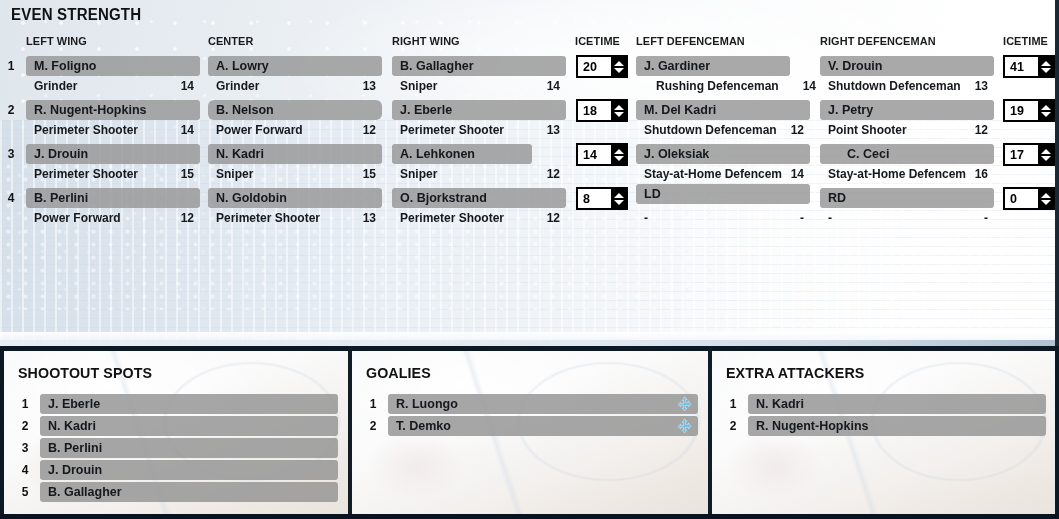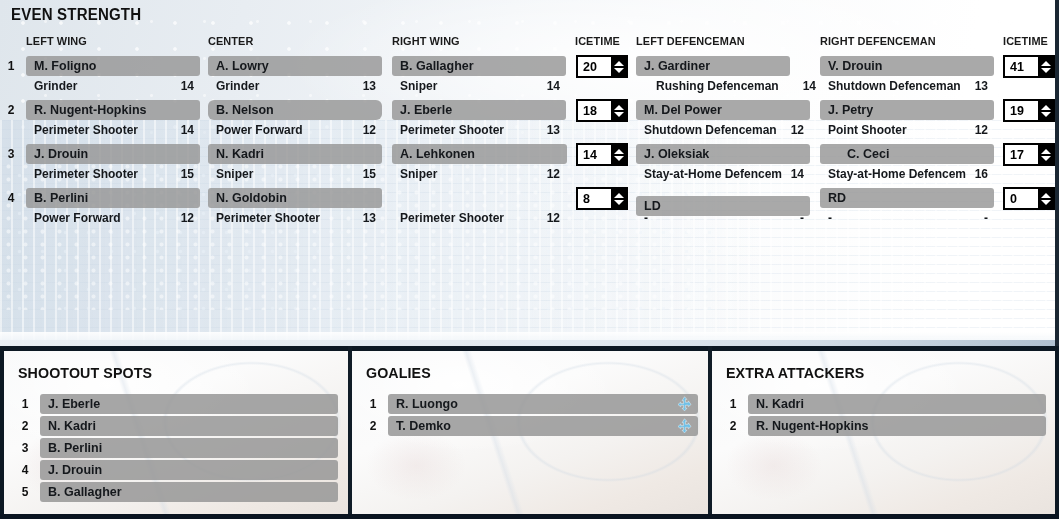--- a/index.html
+++ b/index.html
@@ -239,21 +239,21 @@
         <div class="namebar" style="left: 26px; top: 144px; width: 174px;">J. Drouin</div>
         <div class="subrow" style="left: 26px; top: 165px; width: 174px;">
           <span class="trait">Perimeter Shooter</span>
           <span class="ovr">15</span>
         </div>
         <div class="namebar" style="left: 208px; top: 144px; width: 174px;">N. Kadri</div>
         <div class="subrow" style="left: 208px; top: 165px; width: 174px;">
           <span class="trait">Sniper</span>
           <span class="ovr">15</span>
         </div>
-        <div class="namebar" style="left: 392px; top: 144px; width: 175px;">A. Lehkonen</div>
+        <div class="namebar" style="left: 392px; top: 144px; width: 140px;">A. Lehkonen</div>
         <div class="subrow" style="left: 392px; top: 165px; width: 174px;">
           <span class="trait">Sniper</span>
           <span class="ovr">12</span>
         </div>
         <div class="spinner" style="left: 576px; top: 143px;">
           <div class="val">14</div>
           <div class="arrows">
             <div class="tri-up"></div>
             <div class="tri-dn"></div>
           </div>
@@ -262,20 +262,21 @@
         <div class="namebar" style="left: 26px; top: 188px; width: 174px;">B. Perlini</div>
         <div class="subrow" style="left: 26px; top: 209px; width: 174px;">
           <span class="trait">Power Forward</span>
           <span class="ovr">12</span>
         </div>
         <div class="namebar" style="left: 208px; top: 188px; width: 174px;">N. Goldobin</div>
         <div class="subrow" style="left: 208px; top: 209px; width: 174px;">
           <span class="trait">Perimeter Shooter</span>
           <span class="ovr">13</span>
         </div>
+        <div class="namebar" style="left: 392px; top: 188px; width: 174px;">O. Bjorkstrand</div>
         <div class="subrow" style="left: 392px; top: 209px; width: 174px;">
           <span class="trait">Perimeter Shooter</span>
           <span class="ovr">12</span>
         </div>
         <div class="spinner" style="left: 576px; top: 187px;">
           <div class="val">8</div>
           <div class="arrows">
             <div class="tri-up"></div>
             <div class="tri-dn"></div>
           </div>
@@ -290,21 +291,21 @@
           <span class="trait">Shutdown Defenceman</span>
           <span class="ovr">13</span>
         </div>
         <div class="spinner" style="left: 1003px; top: 55px;">
           <div class="val">41</div>
           <div class="arrows">
             <div class="tri-up"></div>
             <div class="tri-dn"></div>
           </div>
         </div>
-        <div class="namebar" style="left: 636px; top: 100px; width: 174px;">M. Del Power</div>
+        <div class="namebar" style="left: 636px; top: 100px; width: 174px;">M. Del Kadri</div>
         <div class="subrow" style="left: 636px; top: 121px; width: 174px;">
           <span class="trait">Shutdown Defenceman</span>
           <span class="ovr">12</span>
         </div>
         <div class="namebar" style="left: 820px; top: 100px; width: 174px;">J. Petry</div>
         <div class="subrow" style="left: 820px; top: 121px; width: 174px;">
           <span class="trait">Point Shooter</span>
           <span class="ovr">12</span>
         </div>
         <div class="spinner" style="left: 1003px; top: 99px;">
@@ -324,21 +325,21 @@
           <span class="trait">Stay-at-Home Defencem</span>
           <span class="ovr">16</span>
         </div>
         <div class="spinner" style="left: 1003px; top: 143px;">
           <div class="val">17</div>
           <div class="arrows">
             <div class="tri-up"></div>
             <div class="tri-dn"></div>
           </div>
         </div>
-        <div class="namebar" style="left: 636px; top: 196px; width: 174px;">LD</div>
+        <div class="namebar" style="left: 636px; top: 184px; width: 174px;">LD</div>
         <div class="subrow" style="left: 636px; top: 209px; width: 174px;">
           <span class="trait">-</span>
           <span class="ovr">-</span>
         </div>
         <div class="namebar" style="left: 820px; top: 188px; width: 174px;">RD</div>
         <div class="subrow" style="left: 820px; top: 209px; width: 174px;">
           <span class="trait">-</span>
           <span class="ovr">-</span>
         </div>
         <div class="spinner" style="left: 1003px; top: 187px;">

